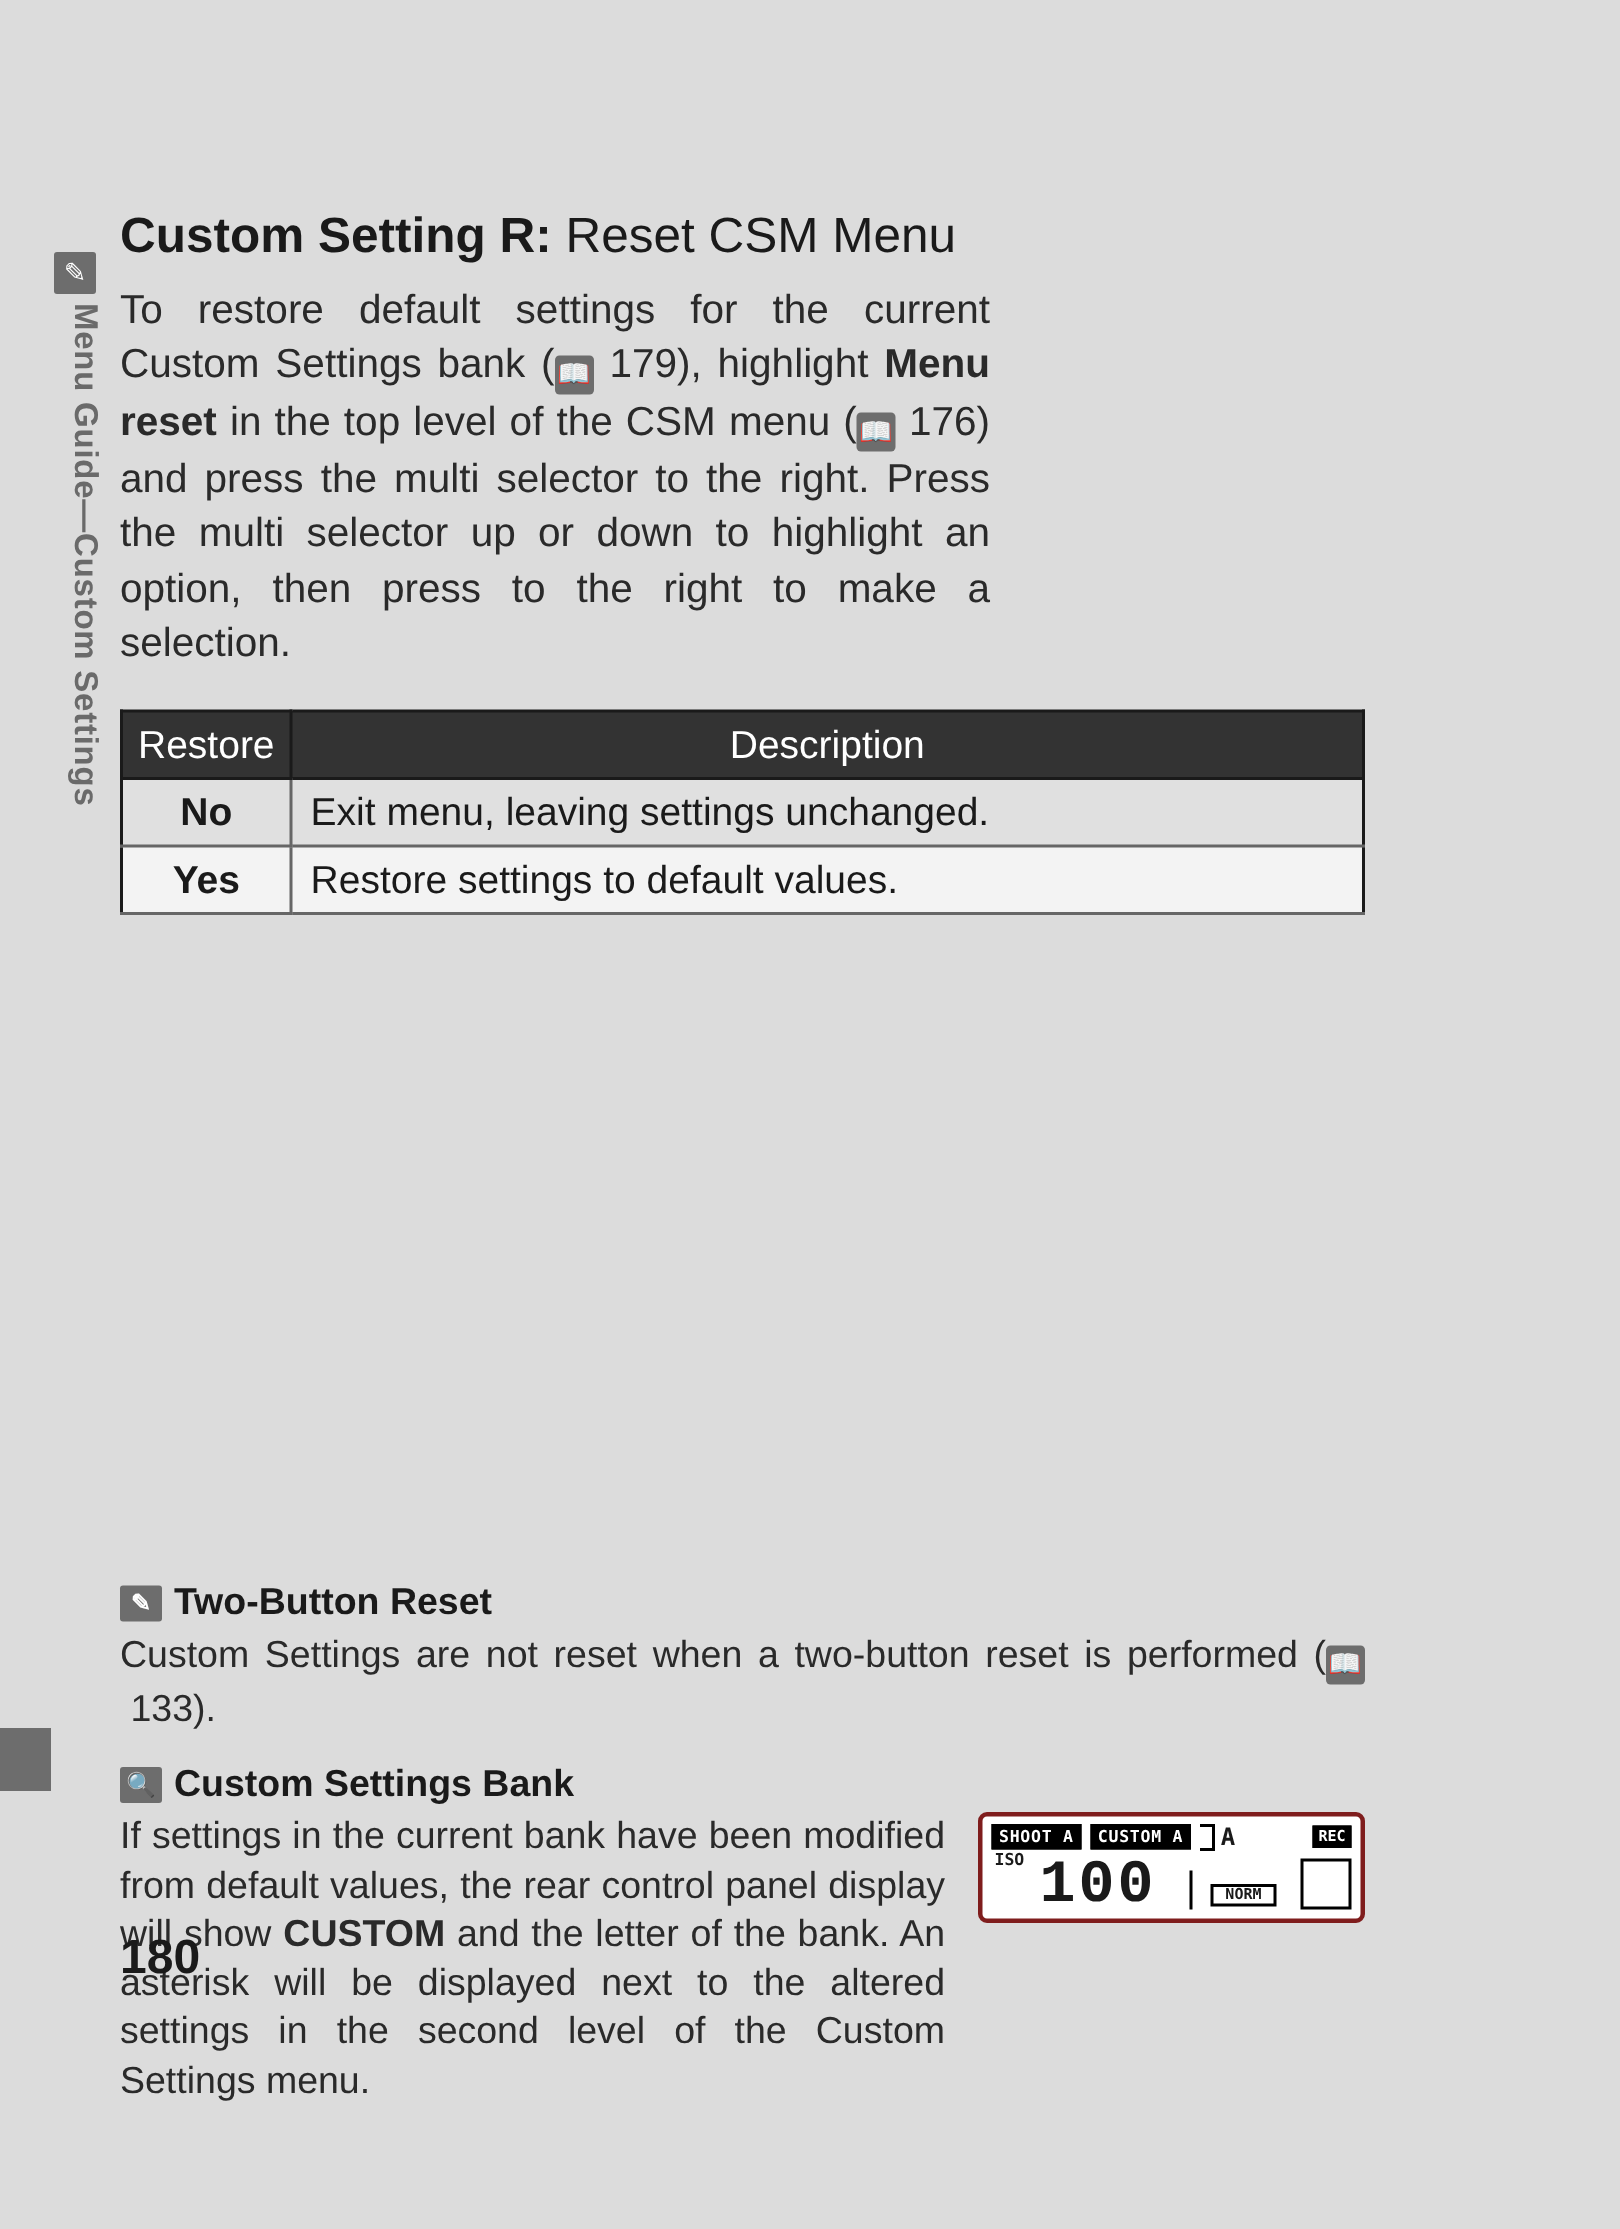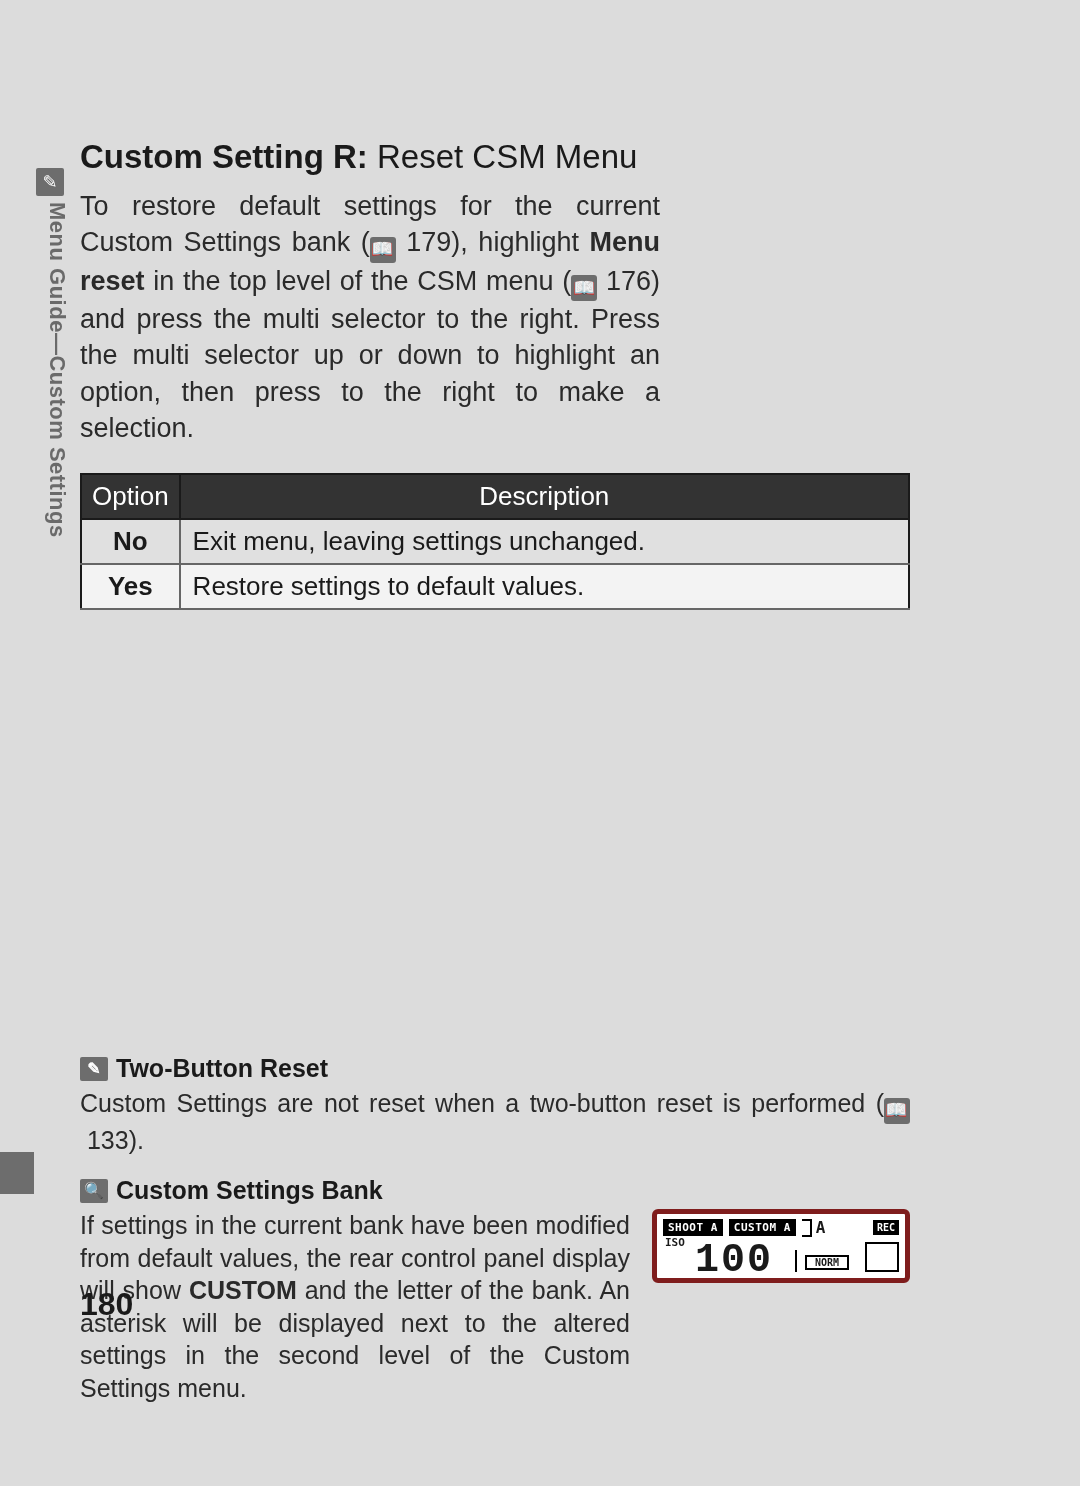--- a/index.html
+++ b/index.html
@@ -140,21 +140,21 @@
     color: #2a2a2a;
     text-align: justify;
     margin-bottom: 20px;
   }
   .note-body b { font-weight: 700; }
   .note-block-2 { display: flex; gap: 22px; align-items: flex-start; }
   .note-block-2 .txt { flex: 1; }
   .lcd {
     width: 258px;
     height: 74px;
-    border: 5px solid #7f1d1d;
+    border: 3px solid #7f1d1d;
     border-radius: 6px;
     background: #fff;
     position: relative;
     font-family: monospace;
   }
   .lcd .top-row {
     position: absolute; top: 4px; left: 6px; right: 6px;
     display: flex; align-items: center; gap: 6px;
     font-size: 12px;
   }
@@ -230,21 +230,21 @@
     <span>To restore default settings for the current Custom Settings bank (</span><span class="ref-icon">
         <span>📖</span>
       </span>&nbsp;<span>179</span><span>), highlight </span><b>Menu reset</b><span> in the top level of the CSM menu (</span><span class="ref-icon">
         <span>📖</span>
       </span>&nbsp;<span>176</span><span>) and press the multi selector to the right.  Press the multi selector up or down to highlight an option, then press to the right to make a selection.</span>
   </div>
 
   <table class="options">
     <thead>
       <tr>
-        <th>Option</th>
+        <th>Restore</th>
         <th>Description</th>
       </tr>
     </thead>
     <tbody>
       <tr class="even">
         <td class="opt">No</td>
         <td class="desc">Exit menu, leaving settings unchanged.</td>
       </tr>
       <tr class="odd">
         <td class="opt">Yes</td>

